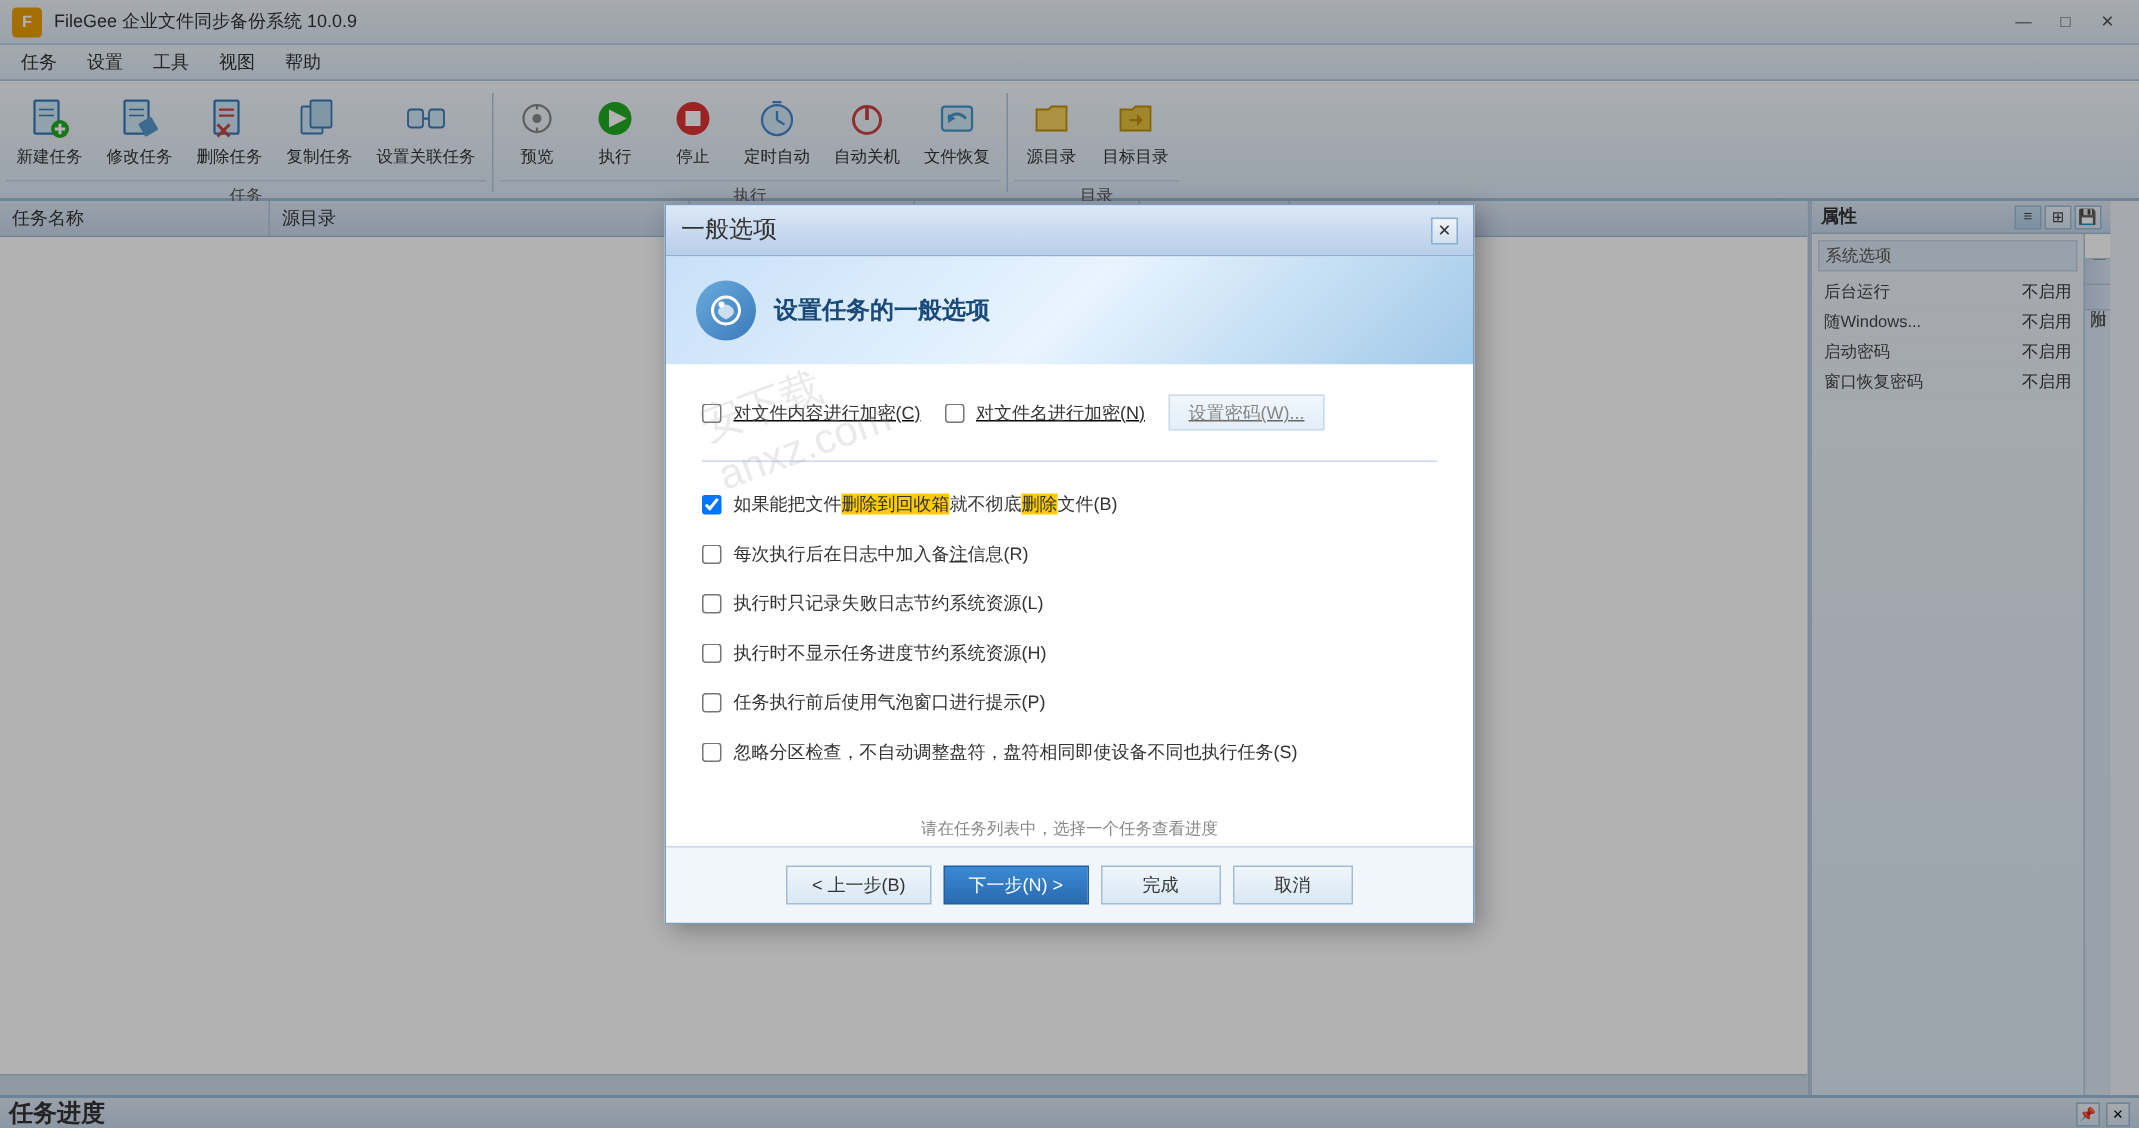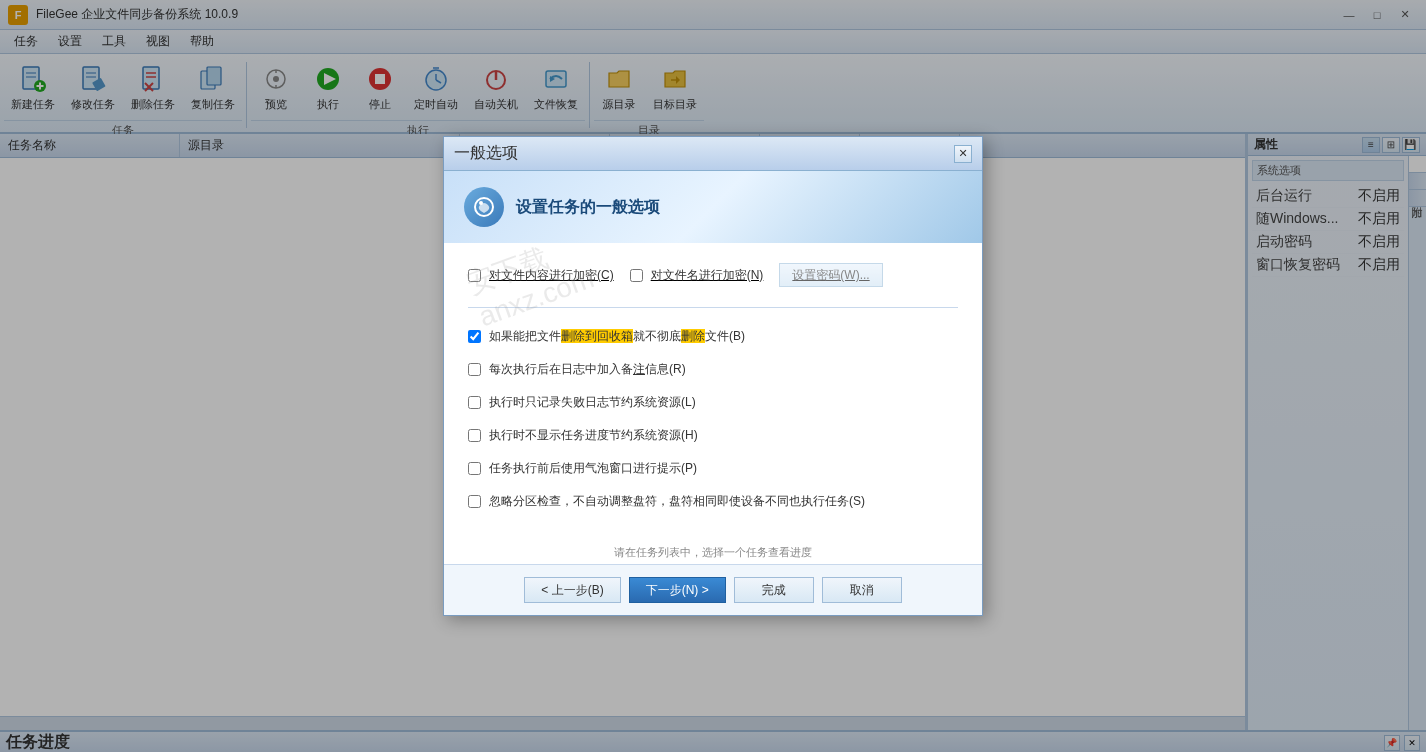--- a/index.html
+++ b/index.html
@@ -245,21 +245,21 @@
       color: #555;
       background: #dce8f5;
       padding: 2px 4px;
       margin-bottom: 4px;
       border: 1px solid #c0d4e8;
     }
     .prop-row {
       display: flex;
       justify-content: space-between;
       padding: 2px 4px;
-      font-size: 14px;
+      font-size: 11px;
       color: #333;
       border-bottom: 1px solid #e8f0f8;
     }
     .prop-label { color: #444; }
     .prop-value { color: #333; }
 
     
     .bottom-panel {
       height: 160px;
       background: #eef4fb;
@@ -532,20 +532,30 @@
       </button>
       <button class="toolbar-btn">
         <div class="toolbar-icon">
           <svg width="28" height="28" viewBox="0 0 28 28">
             <rect x="2" y="6" width="14" height="18" rx="1" fill="#d0e8f8" stroke="#3a7ab8" stroke-width="1.2"></rect>
             <rect x="8" y="2" width="14" height="18" rx="1" fill="#b8d8f0" stroke="#3a7ab8" stroke-width="1.2"></rect>
           </svg>
         </div>
         <span>复制任务</span>
       </button>
+      <button class="toolbar-btn" style="min-width:64px;">
+        <div class="toolbar-icon">
+          <svg width="28" height="28" viewBox="0 0 28 28">
+            <rect x="2" y="8" width="10" height="12" rx="2" fill="#d0e8f8" stroke="#3a7ab8" stroke-width="1.2"></rect>
+            <rect x="16" y="8" width="10" height="12" rx="2" fill="#d0e8f8" stroke="#3a7ab8" stroke-width="1.2"></rect>
+            <line x1="12" y1="14" x2="16" y2="14" stroke="#3a7ab8" stroke-width="1.5"></line>
+          </svg>
+        </div>
+        <span>设置关联任务</span>
+      </button>
     </div>
     <div class="toolbar-group-label">任务</div>
   </div>
   <div class="toolbar-divider"></div>
 
   <div class="toolbar-group">
     <div class="toolbar-group-items">
       <button class="toolbar-btn">
         <div class="toolbar-icon">
           <svg width="28" height="28" viewBox="0 0 28 28">
@@ -647,21 +657,21 @@
       <div class="table-col col-next">下次执行</div>
     </div>
     <div class="task-list-body">
       
     </div>
     <div class="h-scrollbar">
       <div style="width:100%;height:100%;display:flex;align-items:center;"></div>
     </div>
   </div>
 
-  <div style="display:flex;width:180px;border-left:1px solid #b0c8e0;">
+  <div style="display:flex;width:220px;border-left:1px solid #b0c8e0;">
     <div class="properties-panel" style="width:200px;">
       <div class="properties-header">
         <span class="properties-title">属性</span>
         <div class="properties-toolbar">
           <button class="prop-tool-btn active">≡</button>
           <button class="prop-tool-btn">⊞</button>
           <button class="prop-tool-btn">💾</button>
         </div>
       </div>
       <div style="display:flex;flex:1;overflow:hidden;">

